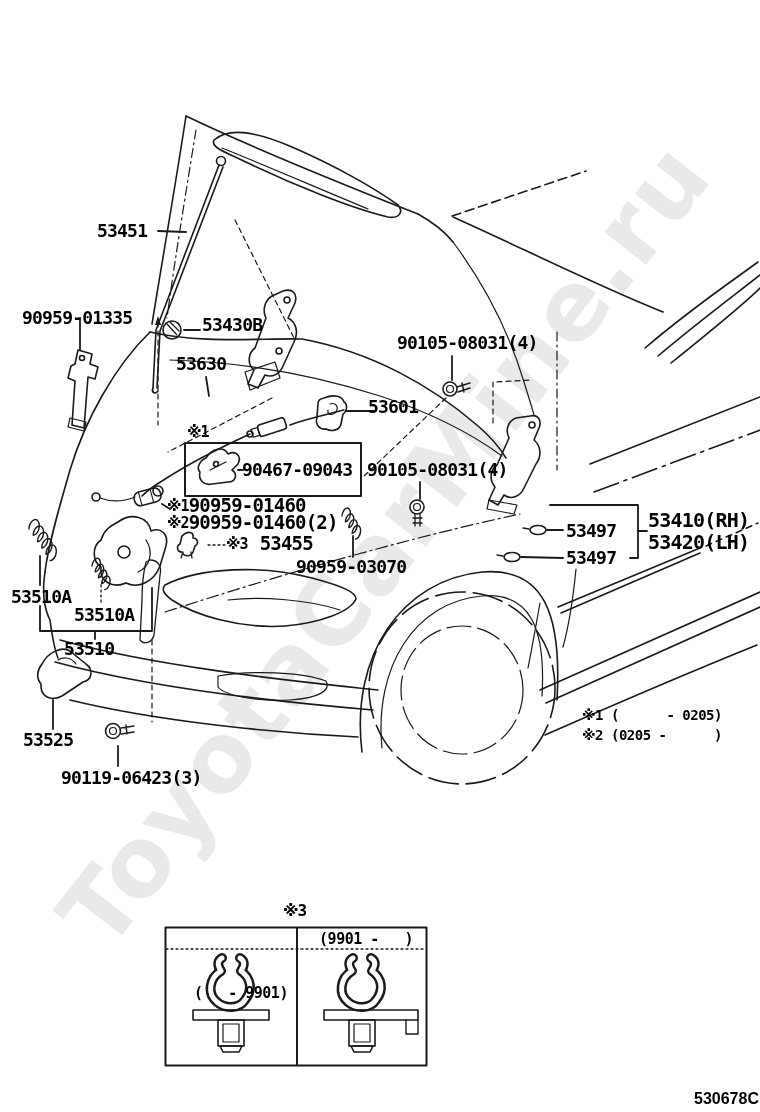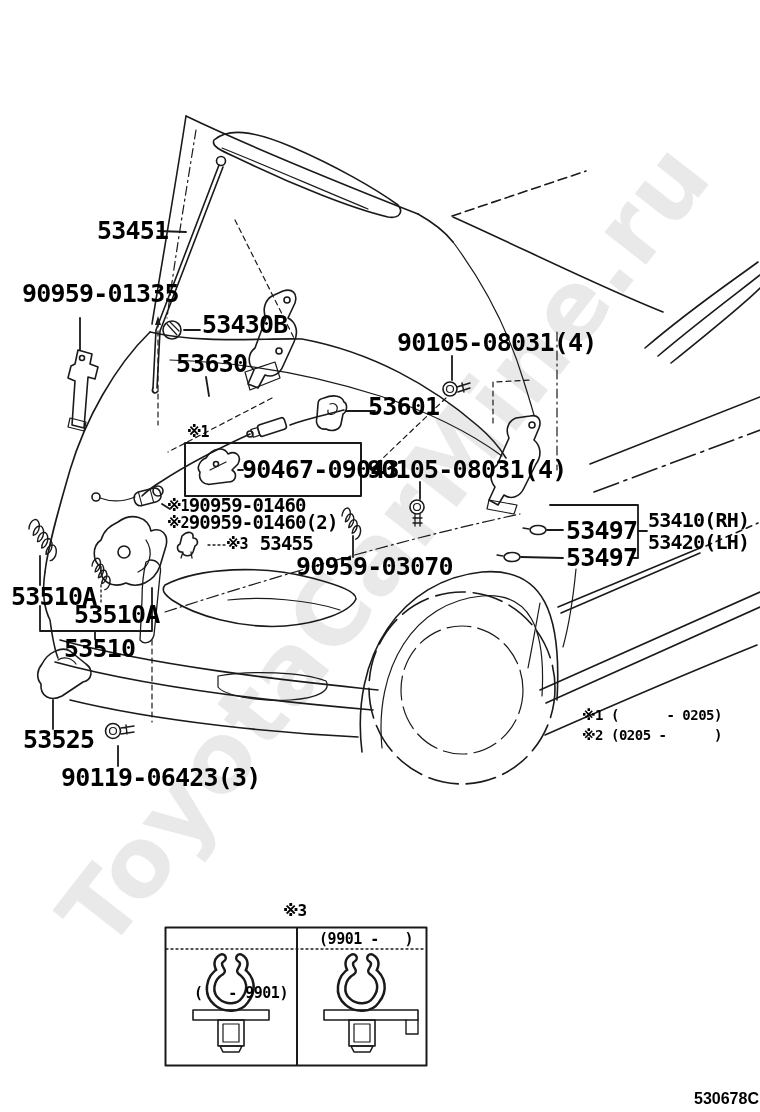--- a/index.html
+++ b/index.html
@@ -2,21 +2,21 @@
 <html><head>
 <meta charset="utf-8">
 <style>
   html,body{margin:0;padding:0;background:#fff;}
   #stage{position:relative;width:760px;height:1112px;background:#ffffff;overflow:hidden;
          font-family:"DejaVu Sans Mono","DejaVu Sans",monospace;}
   #watermark{position:absolute;left:385px;top:545px;transform:translate(-50%,-50%) rotate(-52deg);
          font-family:"DejaVu Sans",sans-serif;font-weight:bold;font-size:96px;color:#e9e9e9;
          white-space:nowrap;letter-spacing:2px;z-index:0;user-select:none;}
   svg.art{position:absolute;left:0;top:0;z-index:1;}
-  .lbl{position:absolute;z-index:2;color:#000;font-weight:700;font-size:25px;line-height:19px;
+  .lbl{position:absolute;z-index:2;color:#000;font-weight:700;font-size:18px;line-height:19px;
        letter-spacing:-0.8px;white-space:pre;}
   .lbl.big{font-size:20px;line-height:20px;}
   .mark{font-size:15px;line-height:15px;font-weight:700;letter-spacing:-1px;}
   .mrow{position:absolute;z-index:2;display:flex;align-items:flex-start;color:#000;white-space:pre;}
   .mrow .mark{margin-top:3px;}
   .mrow .num{font-weight:700;font-size:19px;line-height:19px;letter-spacing:-0.8px;}
   .note{position:absolute;z-index:2;font-size:14px;line-height:16px;font-weight:700;
         letter-spacing:-0.5px;color:#000;white-space:pre;}
   .thead{position:absolute;z-index:2;font-size:15px;font-weight:700;color:#000;
          text-align:center;letter-spacing:-0.5px;white-space:pre;}
@@ -244,21 +244,21 @@
       <path d="M-10,-17 C-22,-10 -24,6 -14,14 C-6,21 8,21 14,12 C22,2 20,-10 10,-17 M-10,-17 Q-16,-26 -9,-30 M10,-17 Q16,-26 9,-30" stroke="#ffffff" stroke-width="5"></path>
       <rect x="-38" y="22" width="94" height="10"></rect>
       <path d="M56,32 L56,46 L44,46 L44,32" stroke-width="1.4"></path>
       <rect x="-13" y="32" width="26" height="26"></rect>
       <rect x="-8" y="36" width="16" height="18" stroke-width="1.2"></rect>
       <path d="M-11,58 L11,58 L8,64 L-8,64 Z"></path>
     </g>
   </svg>
 
   <div class="lbl" style="left:97px;top:221px">53451</div>
-  <div class="lbl" style="left:22px;top:284px">90959-01335</div>
+  <div class="lbl" style="left:22px;top:308px">90959-01335</div>
   <div class="lbl" style="left:202px;top:315px">53430B</div>
   <div class="lbl" style="left:176px;top:354px">53630</div>
   <div class="lbl" style="left:397px;top:333px">90105-08031(4)</div>
   <div class="lbl" style="left:368px;top:397px">53601</div>
 
   <div class="mark" style="position:absolute;left:187px;top:425px;z-index:2">※1</div>
   <div class="lbl" style="left:242px;top:460px">90467-09043</div>
 
   <div class="mrow" style="left:167px;top:496px">
     <span class="mark">※1</span><span class="num">90959-01460</span>

